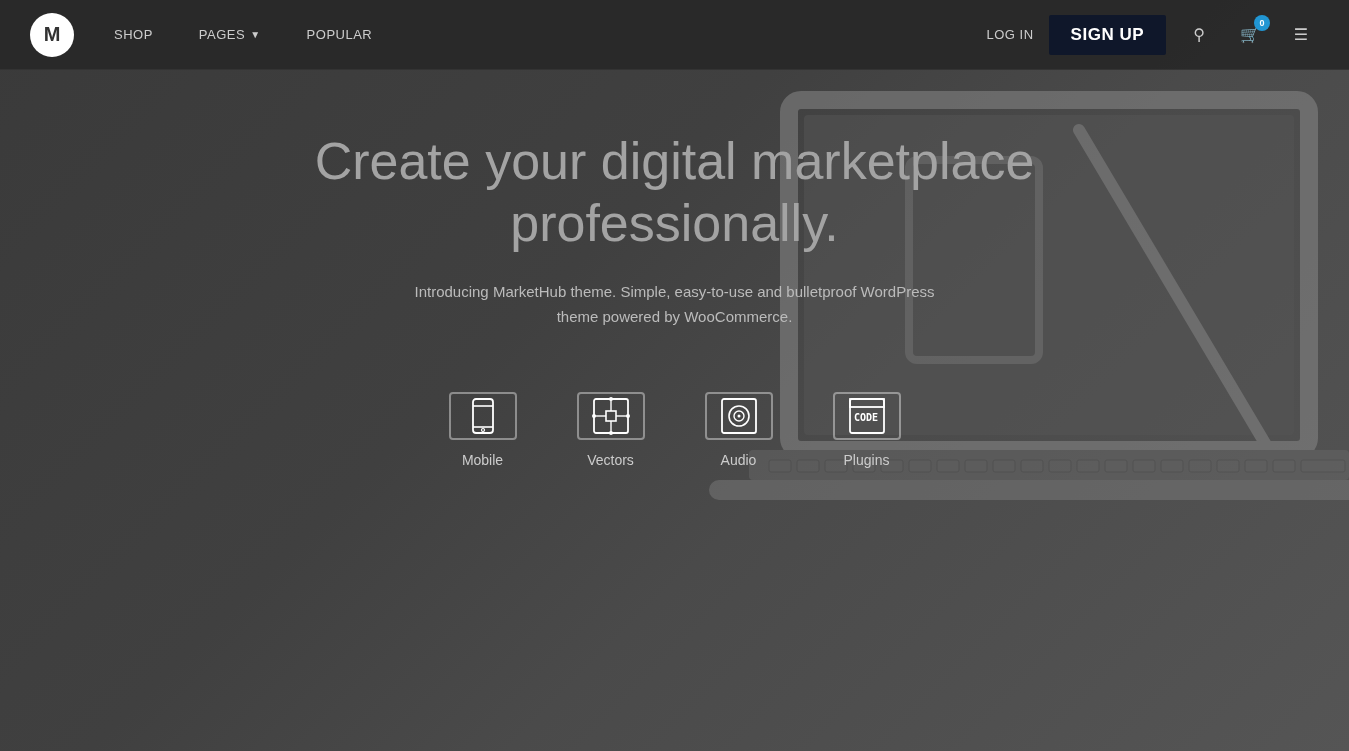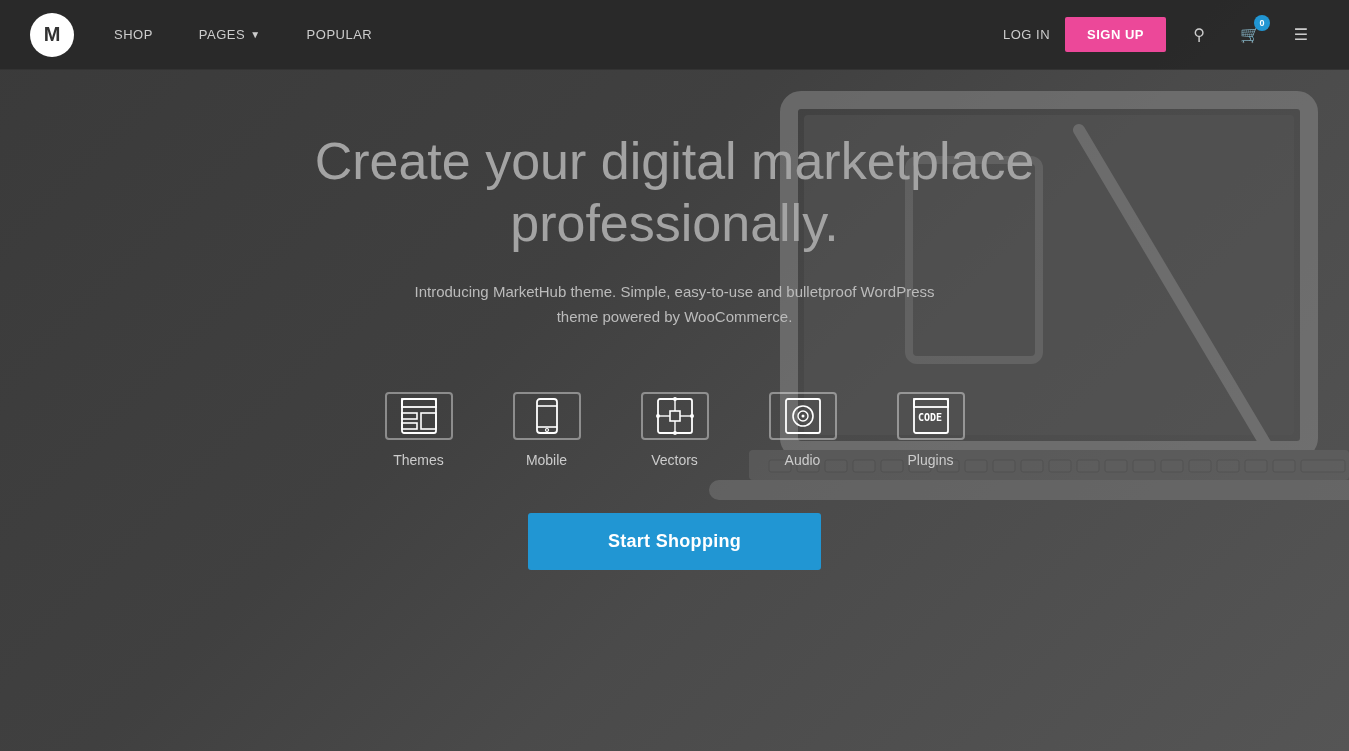--- a/index.html
+++ b/index.html
@@ -97,24 +97,24 @@
       border: none;
       color: #ccc;
       font-size: 13px;
       font-weight: 500;
       letter-spacing: 0.5px;
       text-transform: uppercase;
       cursor: pointer;
     }
 
     .btn-signup {
-      background: #ec4899;
+      background: #0f172a;
       border: none;
       color: #fff;
-      font-size: 13px;
+      font-size: 17px;
       font-weight: 600;
       letter-spacing: 0.5px;
       text-transform: uppercase;
       padding: 10px 22px;
       cursor: pointer;
       border-radius: 2px;
     }
 
     .nav-icon-btn {
       background: transparent;
@@ -306,32 +306,20 @@
     </button>
   </div>
 </nav>
 
 <section class="hero">
   <h1 class="hero-title">Create your digital marketplace professionally.</h1>
   <p class="hero-subtitle">Introducing MarketHub theme. Simple, easy-to-use and bulletproof WordPress theme powered by WooCommerce.</p>
 
   <div class="categories">
 
-    <div class="category-item">
-      <div class="category-icon">
-        <svg viewBox="0 0 38 38" fill="none" xmlns="http://www.w3.org/2000/svg">
-          <rect x="2" y="2" width="34" height="34" rx="2" stroke="white" stroke-width="1.8"></rect>
-          <rect x="2" y="2" width="34" height="8" stroke="white" stroke-width="1.8"></rect>
-          <rect x="2" y="16" width="15" height="6" stroke="white" stroke-width="1.6"></rect>
-          <rect x="2" y="26" width="15" height="6" stroke="white" stroke-width="1.6"></rect>
-          <rect x="21" y="16" width="15" height="16" stroke="white" stroke-width="1.6"></rect>
-        </svg>
-      </div>
-      <span class="category-label">Themes</span>
-    </div>
 
     <div class="category-item">
       <div class="category-icon">
         <svg viewBox="0 0 38 38" fill="none" xmlns="http://www.w3.org/2000/svg">
           <rect x="9" y="2" width="20" height="34" rx="3" stroke="white" stroke-width="1.8"></rect>
           <line x1="9" y1="9" x2="29" y2="9" stroke="white" stroke-width="1.6"></line>
           <line x1="9" y1="30" x2="29" y2="30" stroke="white" stroke-width="1.6"></line>
           <circle cx="19" cy="33" r="1.5" stroke="white" stroke-width="1.2"></circle>
         </svg>
       </div>
@@ -374,15 +362,14 @@
           <rect x="2" y="2" width="34" height="34" rx="2" stroke="white" stroke-width="1.8"></rect>
           <rect x="2" y="2" width="34" height="8" stroke="white" stroke-width="1.8"></rect>
           <text x="6" y="24" fill="white" font-size="10" font-family="monospace" font-weight="bold">CODE</text>
         </svg>
       </div>
       <span class="category-label">Plugins</span>
     </div>
 
   </div>
 
-  <button class="btn-start-shopping">Start Shopping</button>
 
 </section>
 
 </body></html>

